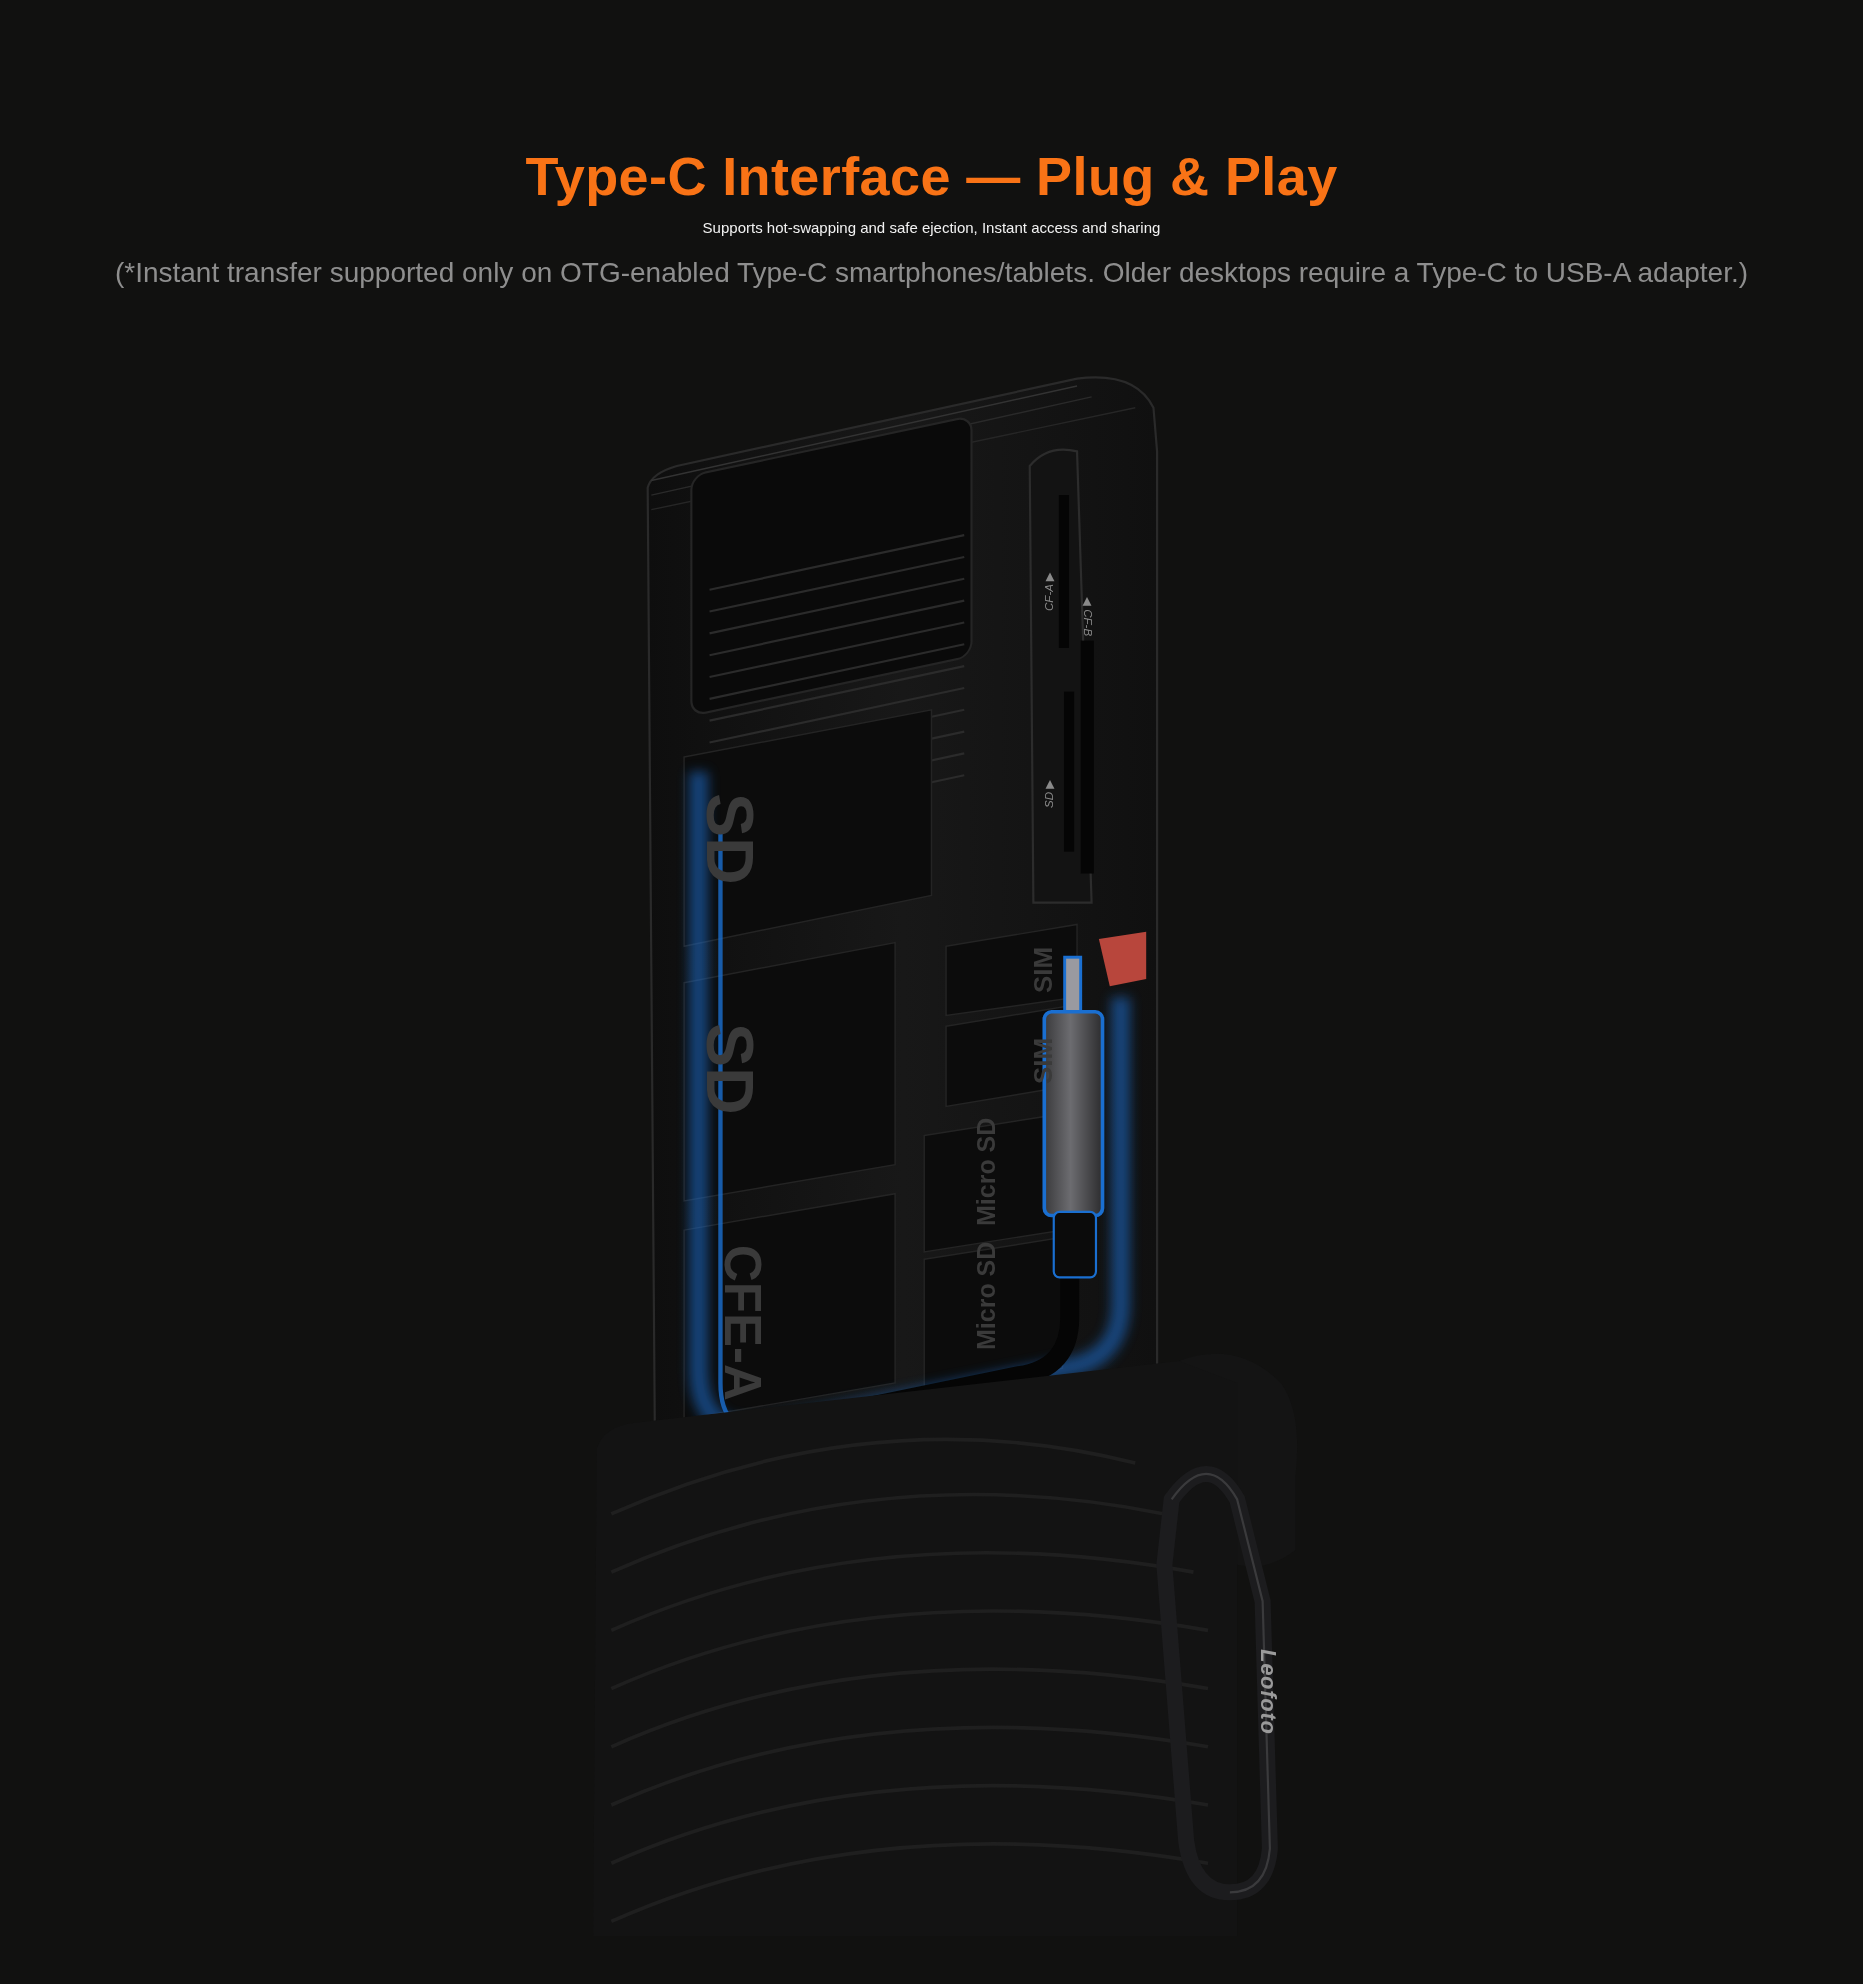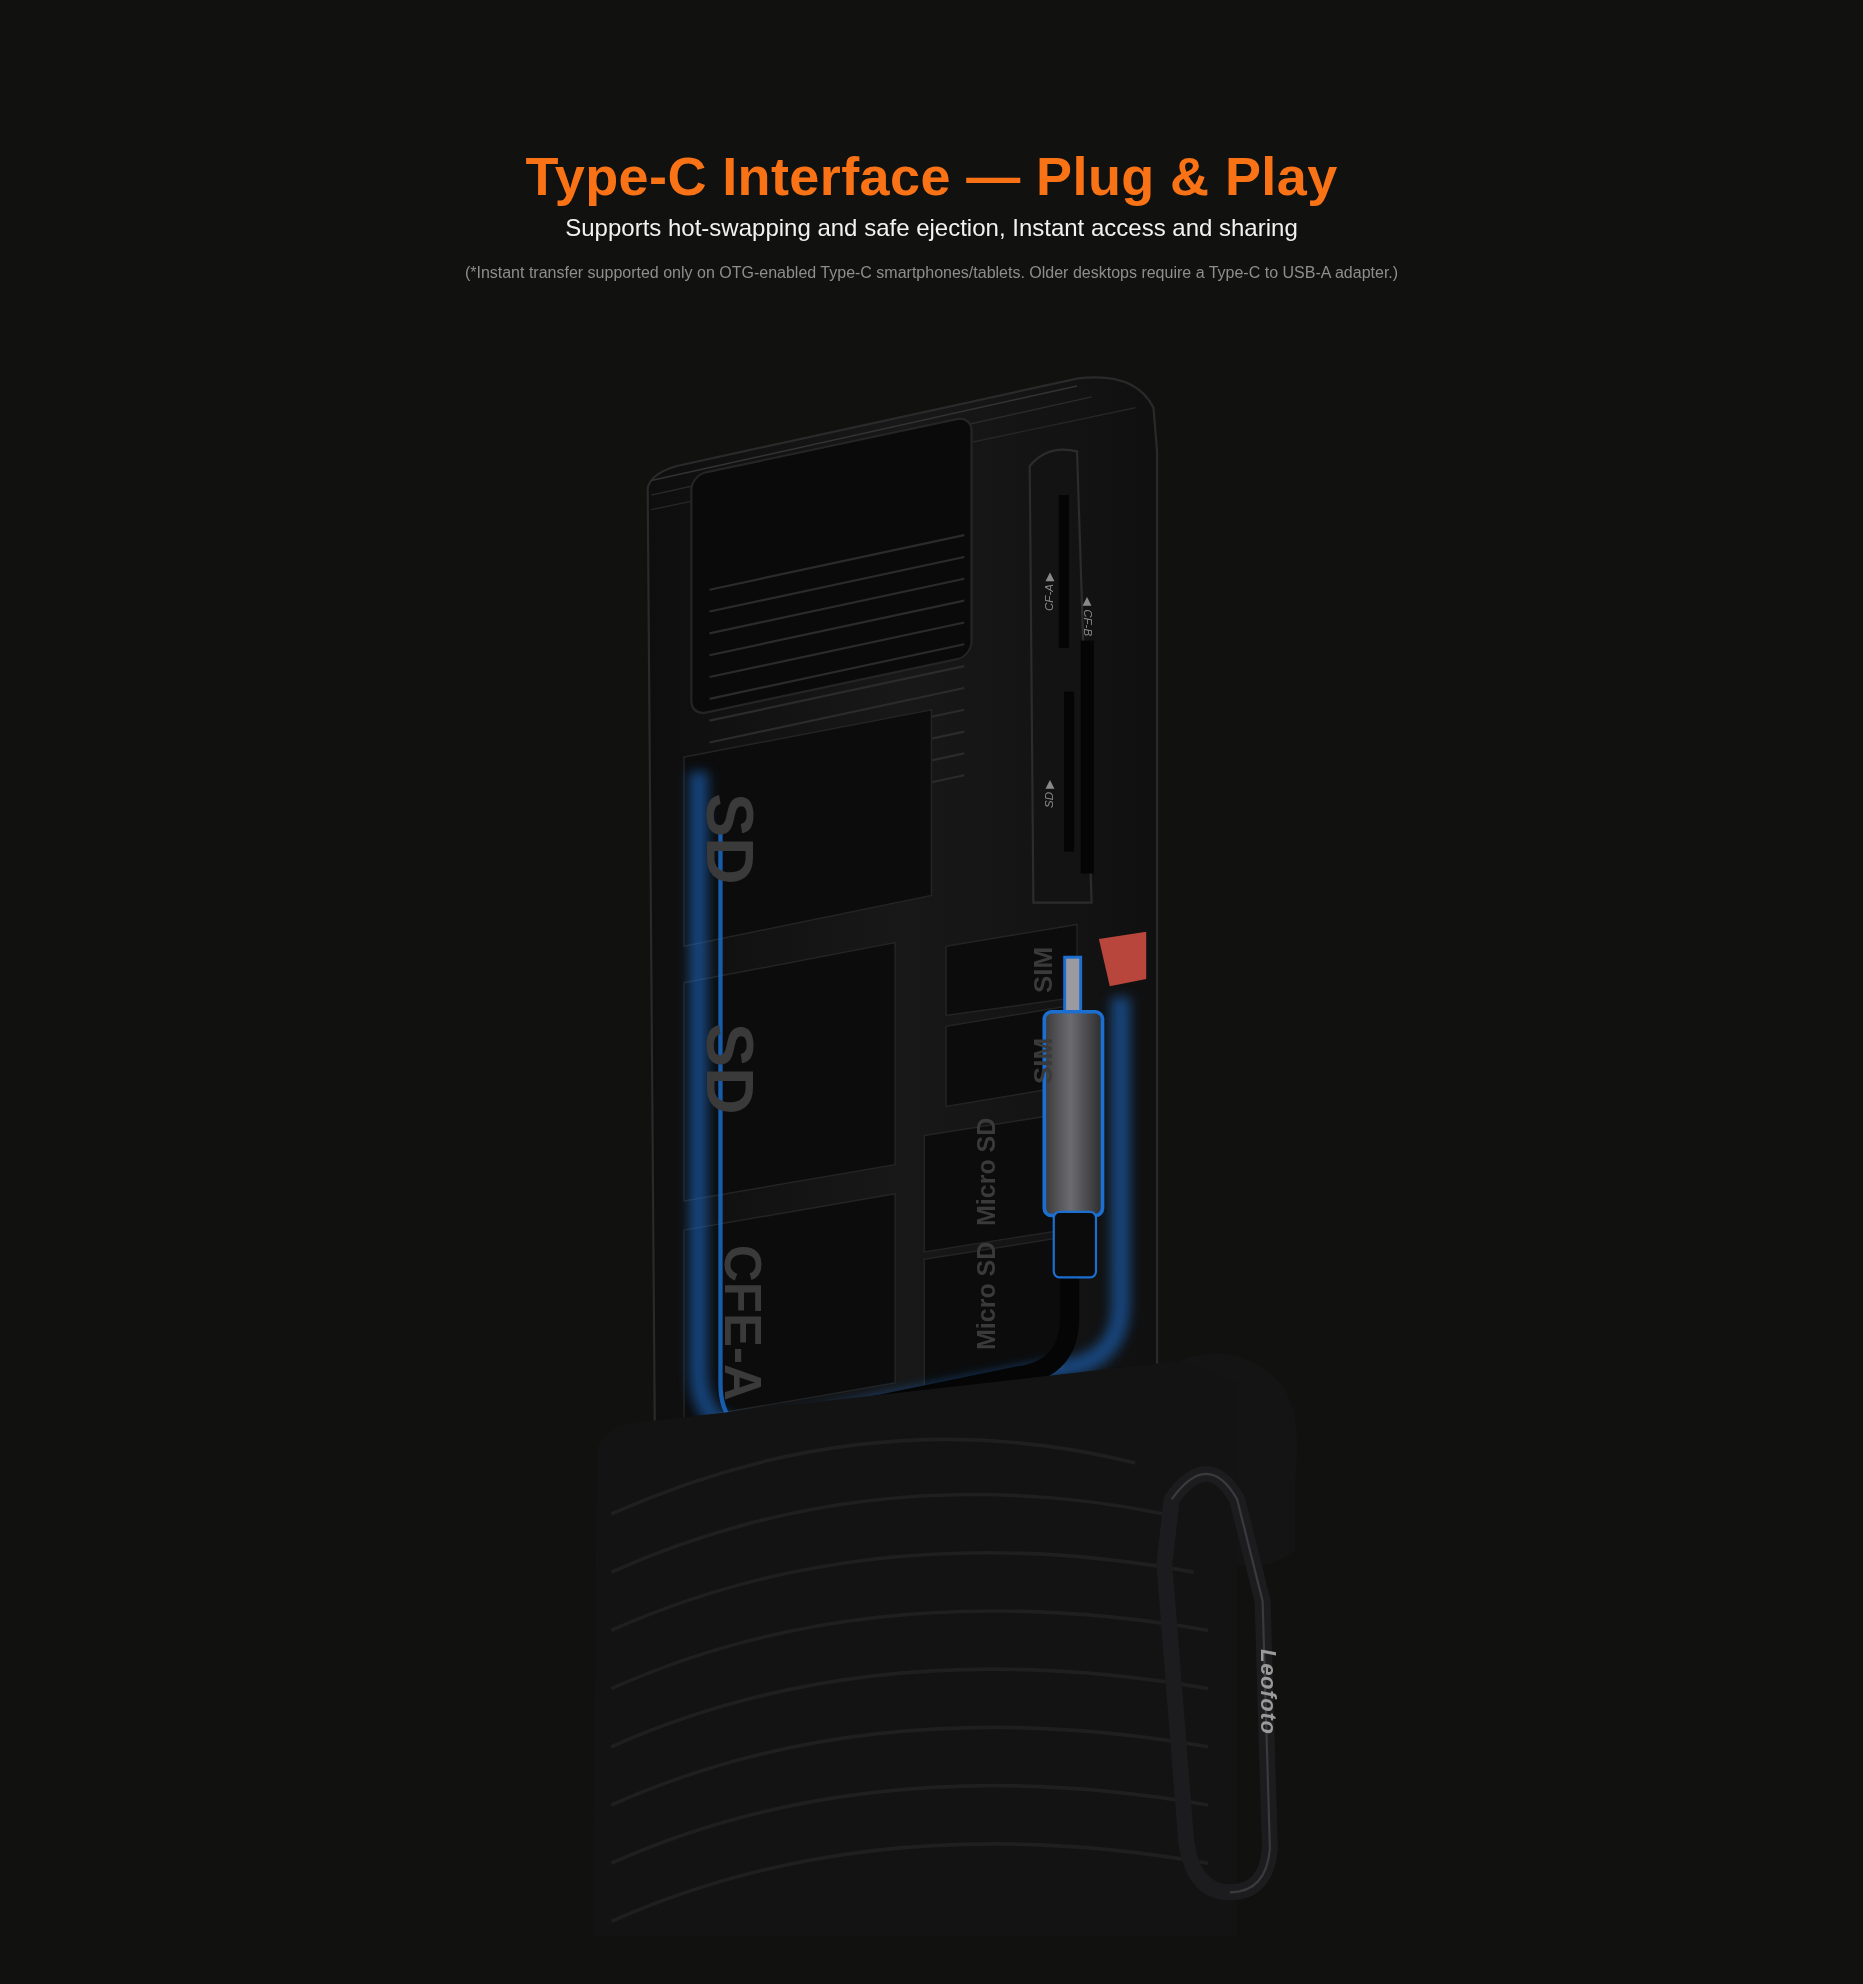--- a/index.html
+++ b/index.html
@@ -14,25 +14,25 @@
     position: absolute; left: 0; top: 0; width: 1863px;
     text-align: center;
   }
   .title {
     position: absolute; left: 0; width: 1863px; top: 143px;
     font-size: 54px; font-weight: 700; color: #f97316;
     letter-spacing: 0.4px; line-height: 66px;
   }
   .subtitle {
     position: absolute; left: 0; width: 1863px; top: 215px;
-    font-size: 24px; color: #f2f2f2; line-height: 26px;
+    font-size: 15px; color: #f2f2f2; line-height: 26px;
   }
   .note {
     position: absolute; left: 0; width: 1863px; top: 259px;
-    font-size: 16px; color: #8e8e8e; line-height: 28px; text-align: center;
+    font-size: 28px; color: #8e8e8e; line-height: 28px; text-align: center;
   }
   .stage {
     position: absolute; left: 0; top: 0; width: 1863px; height: 1985px;
   }
   .stage svg { position: absolute; left: 0; top: 0; }
   .slot-label {
     position: absolute; color: #3a3a3a; font-weight: 700;
     transform-origin: left top; white-space: nowrap;
   }
   .side-label {

